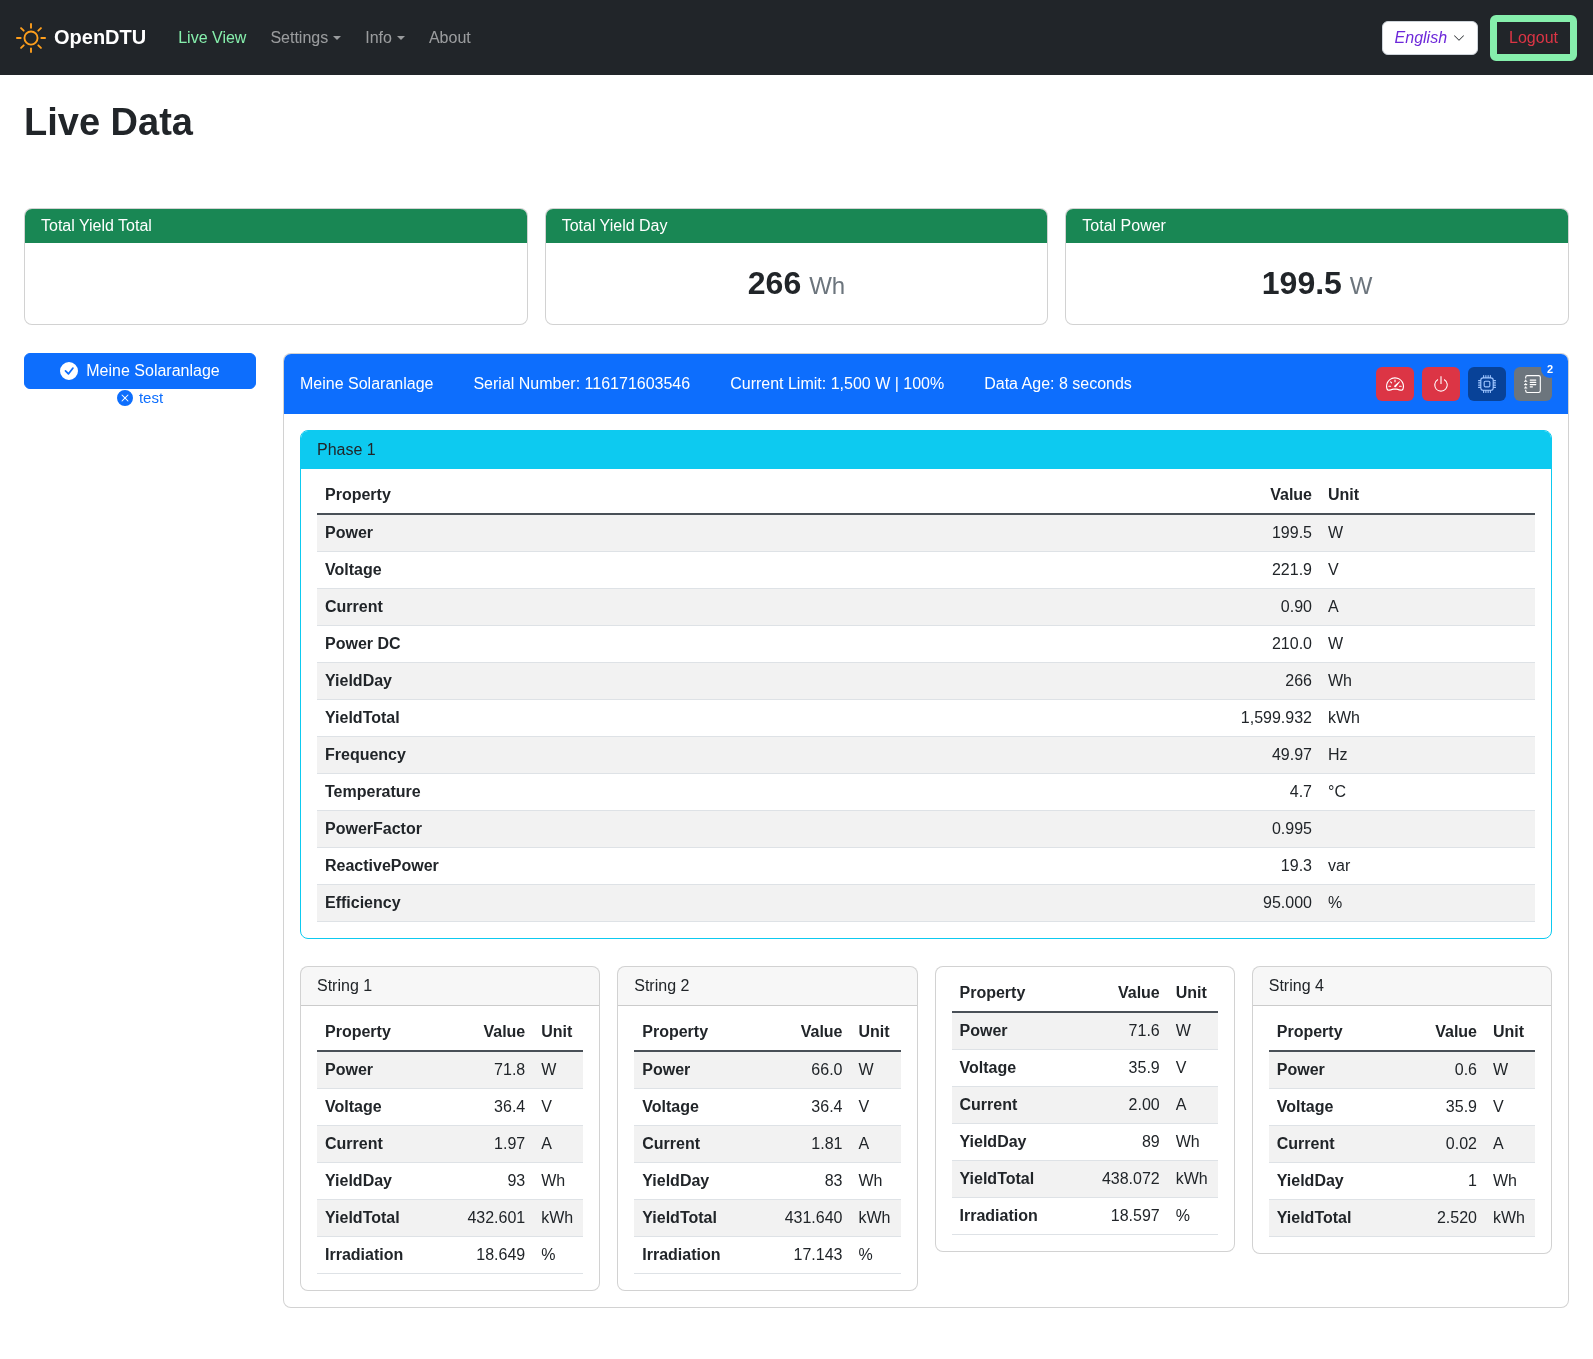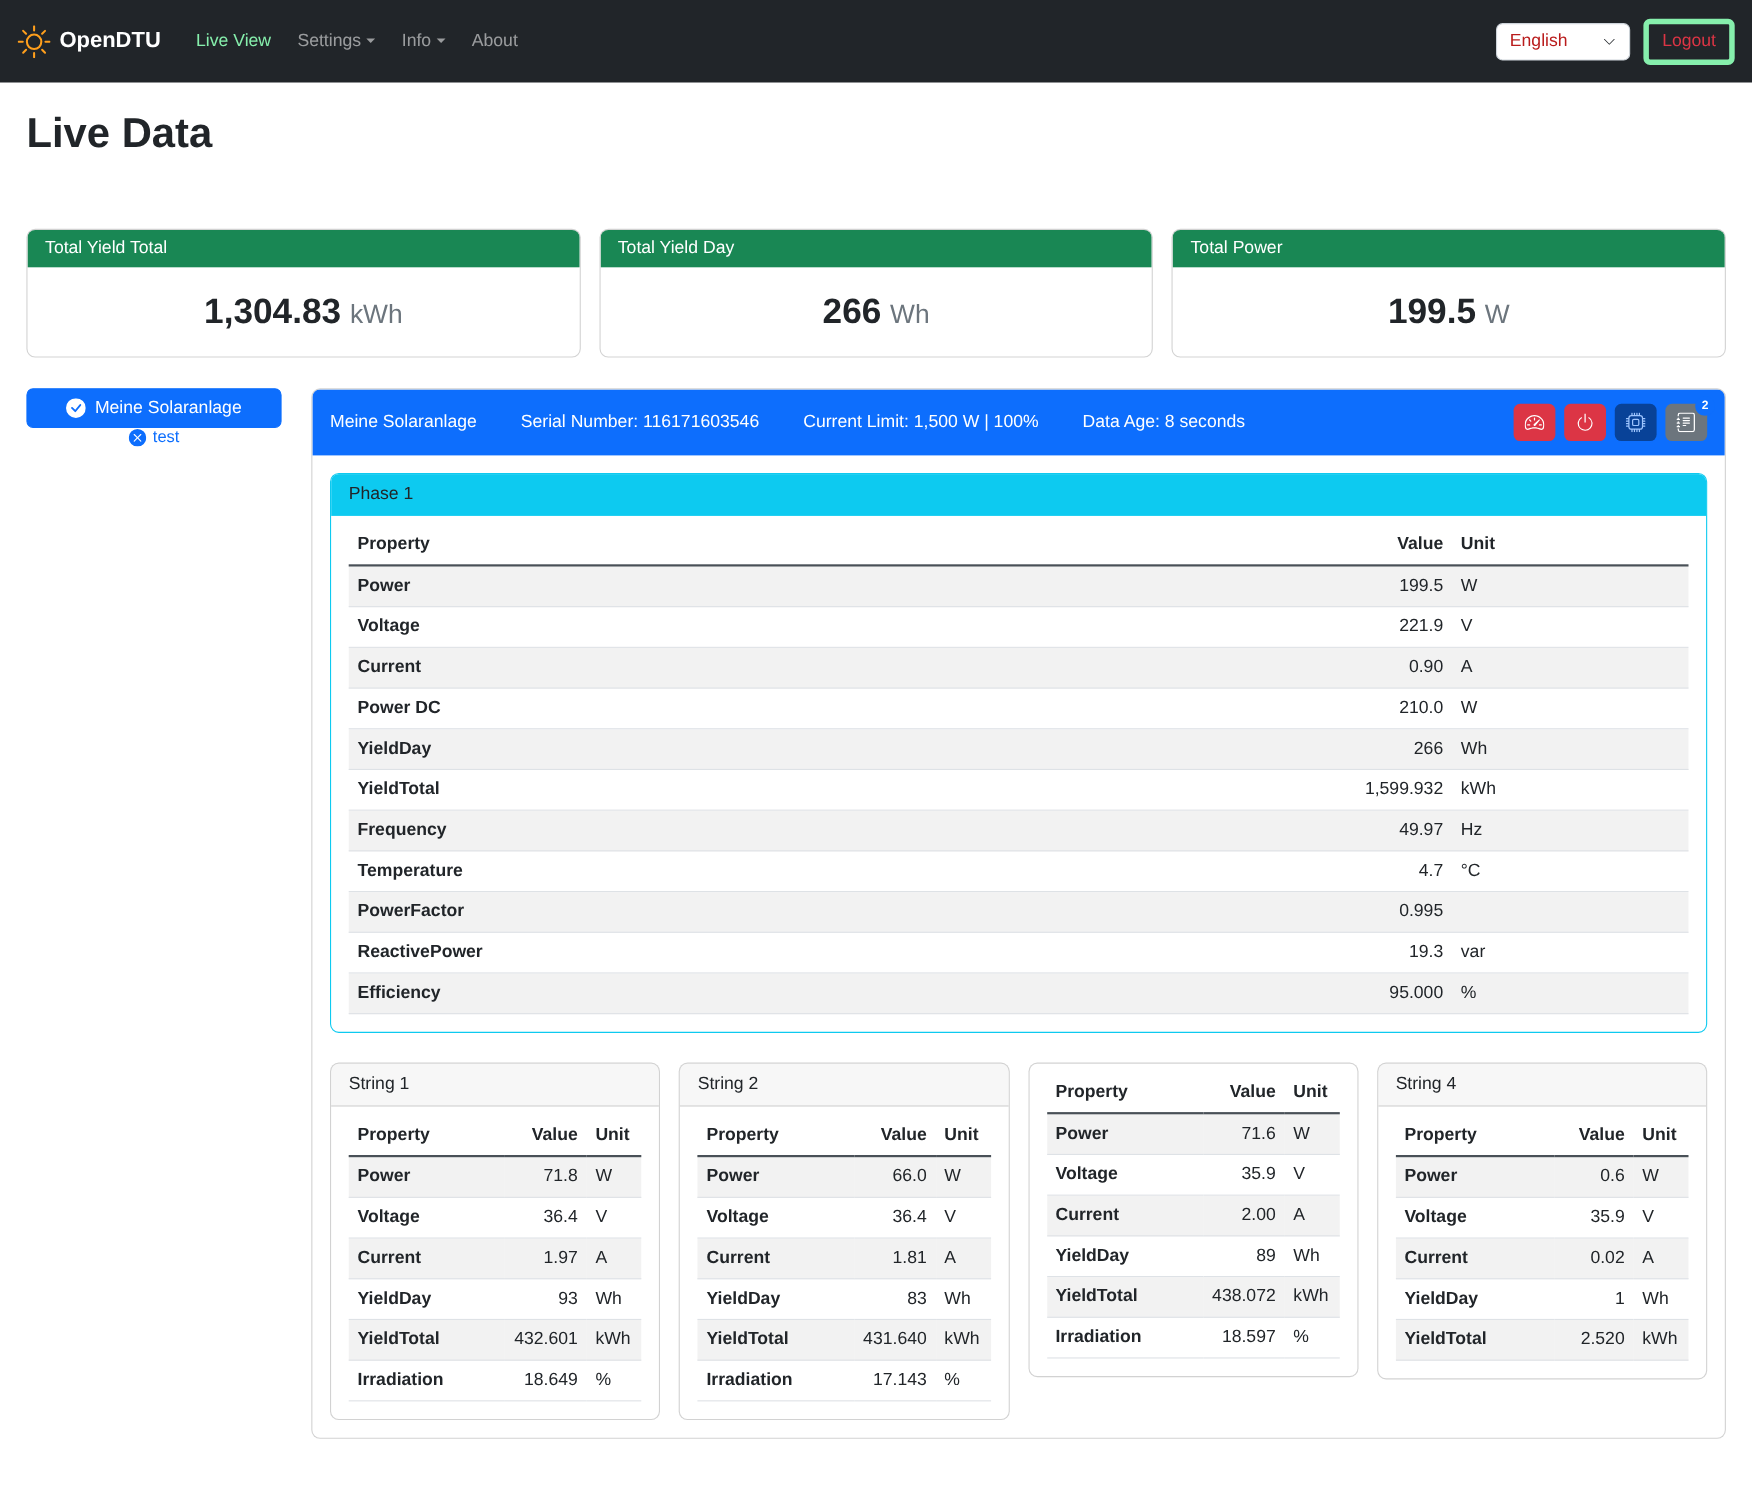--- a/index.html
+++ b/index.html
@@ -31,25 +31,25 @@
   }
   .nav-link.active { color: #86efac; }
   .caret {
     display: inline-block; margin-left: 5px; vertical-align: middle;
     border-left: 4px solid transparent; border-right: 4px solid transparent;
     border-top: 4px solid currentColor;
   }
   .nav-right { margin-left: auto; display: flex; align-items: center; gap: 12px; }
   .lang-select {
     background: #fff; border: 1px solid #ced4da; border-radius: 6px;
-    padding: 7px 12px; display: flex; align-items: center; gap: 32px;
-    color: #b91c1c; cursor: pointer; font-size: 16px;
+    padding: 7px 12px; display: flex; align-items: center; gap: 6px;
+    color: #6d28d9; cursor: pointer; font-size: 16px; font-style: italic;
   }
   .logout-btn {
-    background: transparent; color: #dc3545; border: 5px solid #86efac;
+    background: transparent; color: #dc3545; border: 7px solid #86efac;
     border-radius: 6px; padding: 7px 12px; font-size: 16px; cursor: pointer;
   }
 
   
   .container { padding: 8px 24px 28px; }
   .page-title { font-size: 38px; font-weight: 700; margin: 18px 0 26px; }
 
   
   .summary-row { display: grid; grid-template-columns: repeat(3, 1fr); gap: 17px; margin-bottom: 28px; }
   .summary-card {
@@ -159,23 +159,20 @@
   </div>
 </nav>
 
 <div class="container">
 
   <h1 class="page-title">Live Data</h1>
 
   <div class="summary-row">
     <div class="summary-card">
       <div class="summary-card-header">Total Yield Total</div>
-      <div class="summary-card-body">
-        <span class="summary-value">1,304.83</span><span class="summary-unit">kWh</span>
-      </div>
     </div>
     <div class="summary-card">
       <div class="summary-card-header">Total Yield Day</div>
       <div class="summary-card-body">
         <span class="summary-value">266</span><span class="summary-unit">Wh</span>
       </div>
     </div>
     <div class="summary-card">
       <div class="summary-card-header">Total Power</div>
       <div class="summary-card-body">

